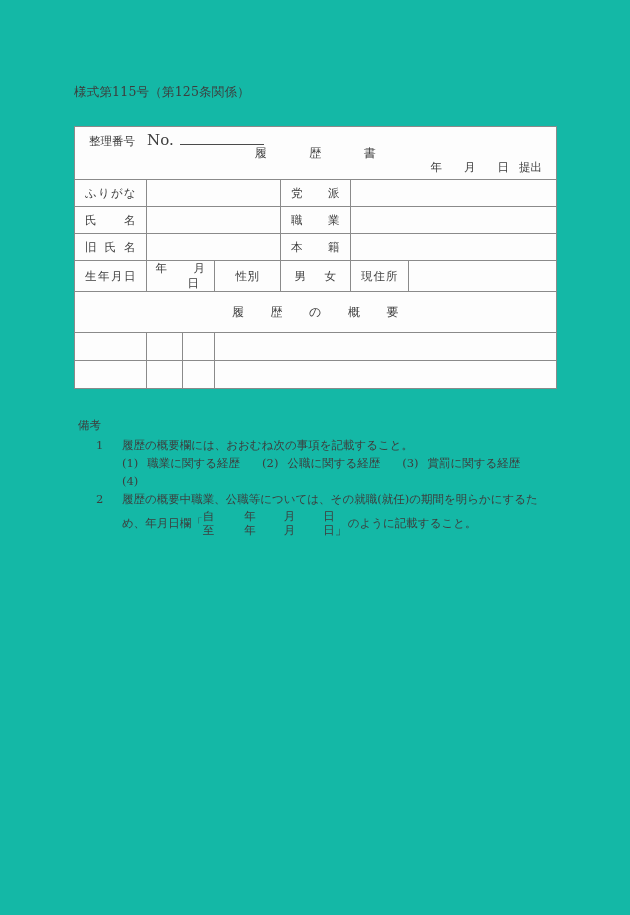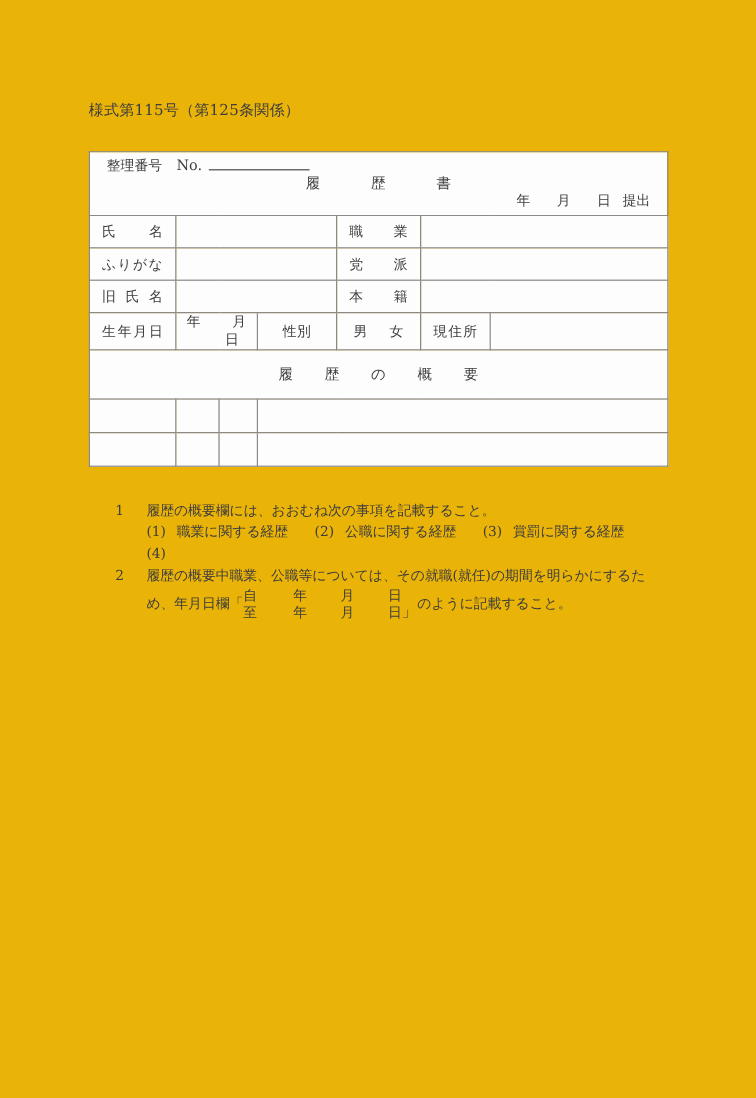--- a/index.html
+++ b/index.html
@@ -13,21 +13,21 @@
     font-family: "DejaVu Serif", "Liberation Serif", serif;
     color: #3d3d3d;
     position: relative;
     overflow: hidden;
   }
   .page {
     position: absolute;
     left: 0; top: 0;
     width: 630px;
     height: 915px;
-    background: #eab308;
+    background: #14b8a6;
   }
   .form-id {
     position: absolute;
     left: 74px;
     top: 84px;
     font-size: 12.5px;
     letter-spacing: 0.2px;
     white-space: nowrap;
   }
 
@@ -58,21 +58,21 @@
     position: absolute;
     left: 14px;
     top: 4px;
     font-size: 11.5px;
     white-space: nowrap;
     display: flex;
     align-items: baseline;
     gap: 6px;
   }
   .hdr-seq .no-label {
-    font-size: 12px;
+    font-size: 15px;
     margin-left: 6px;
   }
   .no-blank {
     display: inline-block;
     width: 84px;
     border-bottom: 1px solid #4a4a4a;
     height: 10px;
   }
   .hdr-title {
     position: absolute;
@@ -230,36 +230,36 @@
           <span>履</span><span class="sp"></span><span>歴</span><span class="sp"></span><span>書</span>
         </div>
         <div class="hdr-submit">
           <span>年</span><span class="sp"></span><span>月</span><span class="sp"></span><span>日</span><span class="sp2"></span><span>提出</span>
         </div>
       </td>
     </tr>
 
     <tr>
       <td class="lbl">
+        <span class="lbl-spread">ふりがな</span>
+      </td>
+      <td colspan="3"></td>
+      <td class="lbl">
+        <span class="lbl-spread">党派</span>
+      </td>
+      <td colspan="2"></td>
+    </tr>
+
+    <tr>
+      <td class="lbl">
         <span class="lbl-spread">氏名</span>
       </td>
       <td colspan="3"></td>
       <td class="lbl">
         <span class="lbl-spread">職業</span>
-      </td>
-      <td colspan="2"></td>
-    </tr>
-
-    <tr>
-      <td class="lbl">
-        <span class="lbl-spread">ふりがな</span>
-      </td>
-      <td colspan="3"></td>
-      <td class="lbl">
-        <span class="lbl-spread">党派</span>
       </td>
       <td colspan="2"></td>
     </tr>
 
     <tr>
       <td class="lbl">
         <span class="lbl-spread">旧氏名</span>
       </td>
       <td colspan="3"></td>
       <td class="lbl">
@@ -301,20 +301,21 @@
     <tr class="blank-row">
       <td></td>
       <td></td>
       <td></td>
       <td colspan="4"></td>
     </tr>
   </tbody>
     </table>
 
   <div class="notes">
+    <div class="notes-title">備考</div>
 
     <div class="note-item">
       <span class="note-num">1</span>
       <span class="note-text">履歴の概要欄には、おおむね次の事項を記載すること。</span>
     </div>
 
     <div class="sub-list">
       <span class="sub-item">
         <span>(1)</span>
         <span>職業に関する経歴</span>

